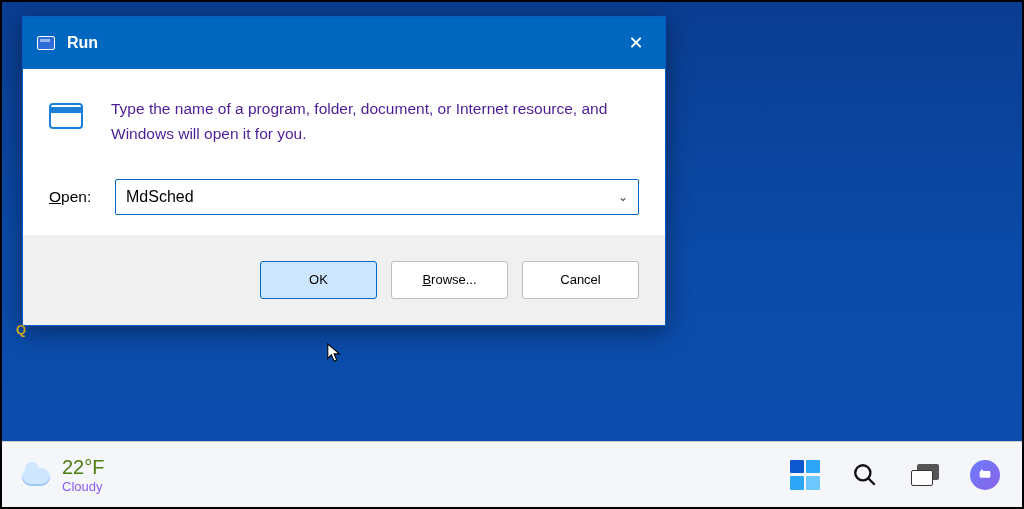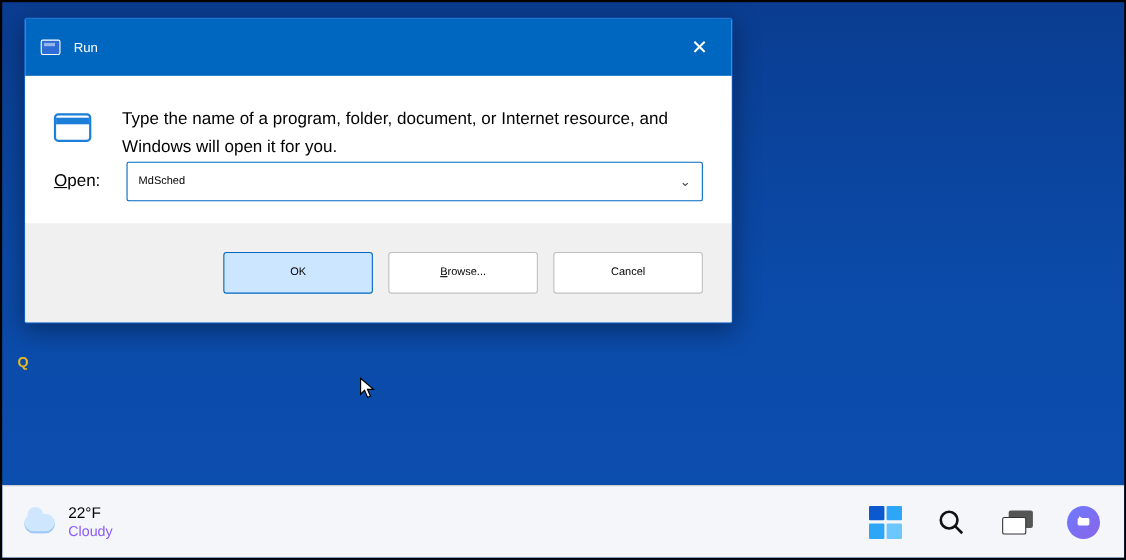--- a/index.html
+++ b/index.html
@@ -50,21 +50,21 @@
       position: relative;
     }
     .title-icon::before {
       content:"";
       position:absolute;
       left:2px; top:2px;
       width:10px; height:3px;
       background:#fff;
       opacity:.5;
     }
-    .title-text { font-size: 12px; font-weight: 400; }
+    .title-text { font-size: 16px; font-weight: 700; }
     .close-btn {
       margin-left: auto;
       width: 58px;
       height: 52px;
       display: flex;
       align-items: center;
       justify-content: center;
       cursor: pointer;
     }
     .close-x { font-size: 18px; line-height:1; font-weight:300; }
@@ -88,26 +88,27 @@
       border-radius: 4px;
     }
     .run-icon-bar {
       position:absolute; left:0; top:2px;
       height:6px; width:100%;
       background:#1b7ed8;
     }
     .prompt-text {
       font-size: 15.5px;
       line-height: 1.6;
-      color: #000000;
+      color: #4c1d95;
     }
 
     .open-row {
       display: flex;
       align-items: center;
+      margin-top: 32px;
       gap: 16px;
     }
     .open-label {
       font-size: 15.5px;
       min-width: 50px;
     }
     .open-label .underline { text-decoration: underline; }
     .combo-wrap {
       flex: 1;
       display: flex;
@@ -115,46 +116,46 @@
       border: 1px solid #0067c0;
       border-radius: 2px;
       height: 36px;
       padding: 0 6px 0 10px;
       background:#fff;
     }
     .combo-input {
       flex:1;
       border:none;
       outline:none;
-      font-size: 10px;
+      font-size: 16px;
       font-family: inherit;
       background:transparent;
     }
     .combo-chevron {
       color:#444;
       font-size: 12px;
       padding: 0 4px;
     }
 
     .footer {
       background: #f0f0f0;
       padding: 24px 26px;
       display: flex;
       justify-content: flex-end;
       gap: 14px;
       height: 90px;
       align-items:center;
     }
     .dlg-btn {
-      width: 136px;
+      width: 117px;
       height: 38px;
       background:#fff;
       border:1px solid #bfbfbf;
       border-radius:3px;
-      font-size:10px;
+      font-size:13px;
       font-family: inherit;
       cursor:pointer;
       display:flex;
       align-items:center;
       justify-content:center;
     }
     .dlg-btn.primary {
       background:#cde6ff;
       border:1.5px solid #0067c0;
     }
@@ -196,21 +197,21 @@
     }
     .weather-cloud::before{
       content:"";
       position:absolute;
       left:3px; top:-6px;
       width:14px; height:14px;
       background:#cfe6ff;
       border-radius:50%;
     }
     .weather-text { line-height:1.2; }
-    .temp { font-size:14px; color:#000000; }
+    .temp { font-size:20px; color:#4d7c0f; }
     .cond { font-size:13px; color:#8b5cf6; }
 
     .task-icons {
       margin-left:auto;
       display:flex;
       align-items:center;
       gap: 30px;
       margin-right:6px;
     }
     .ticon { width:30px; height:30px; display:flex; align-items:center; justify-content:center; cursor:pointer; }

